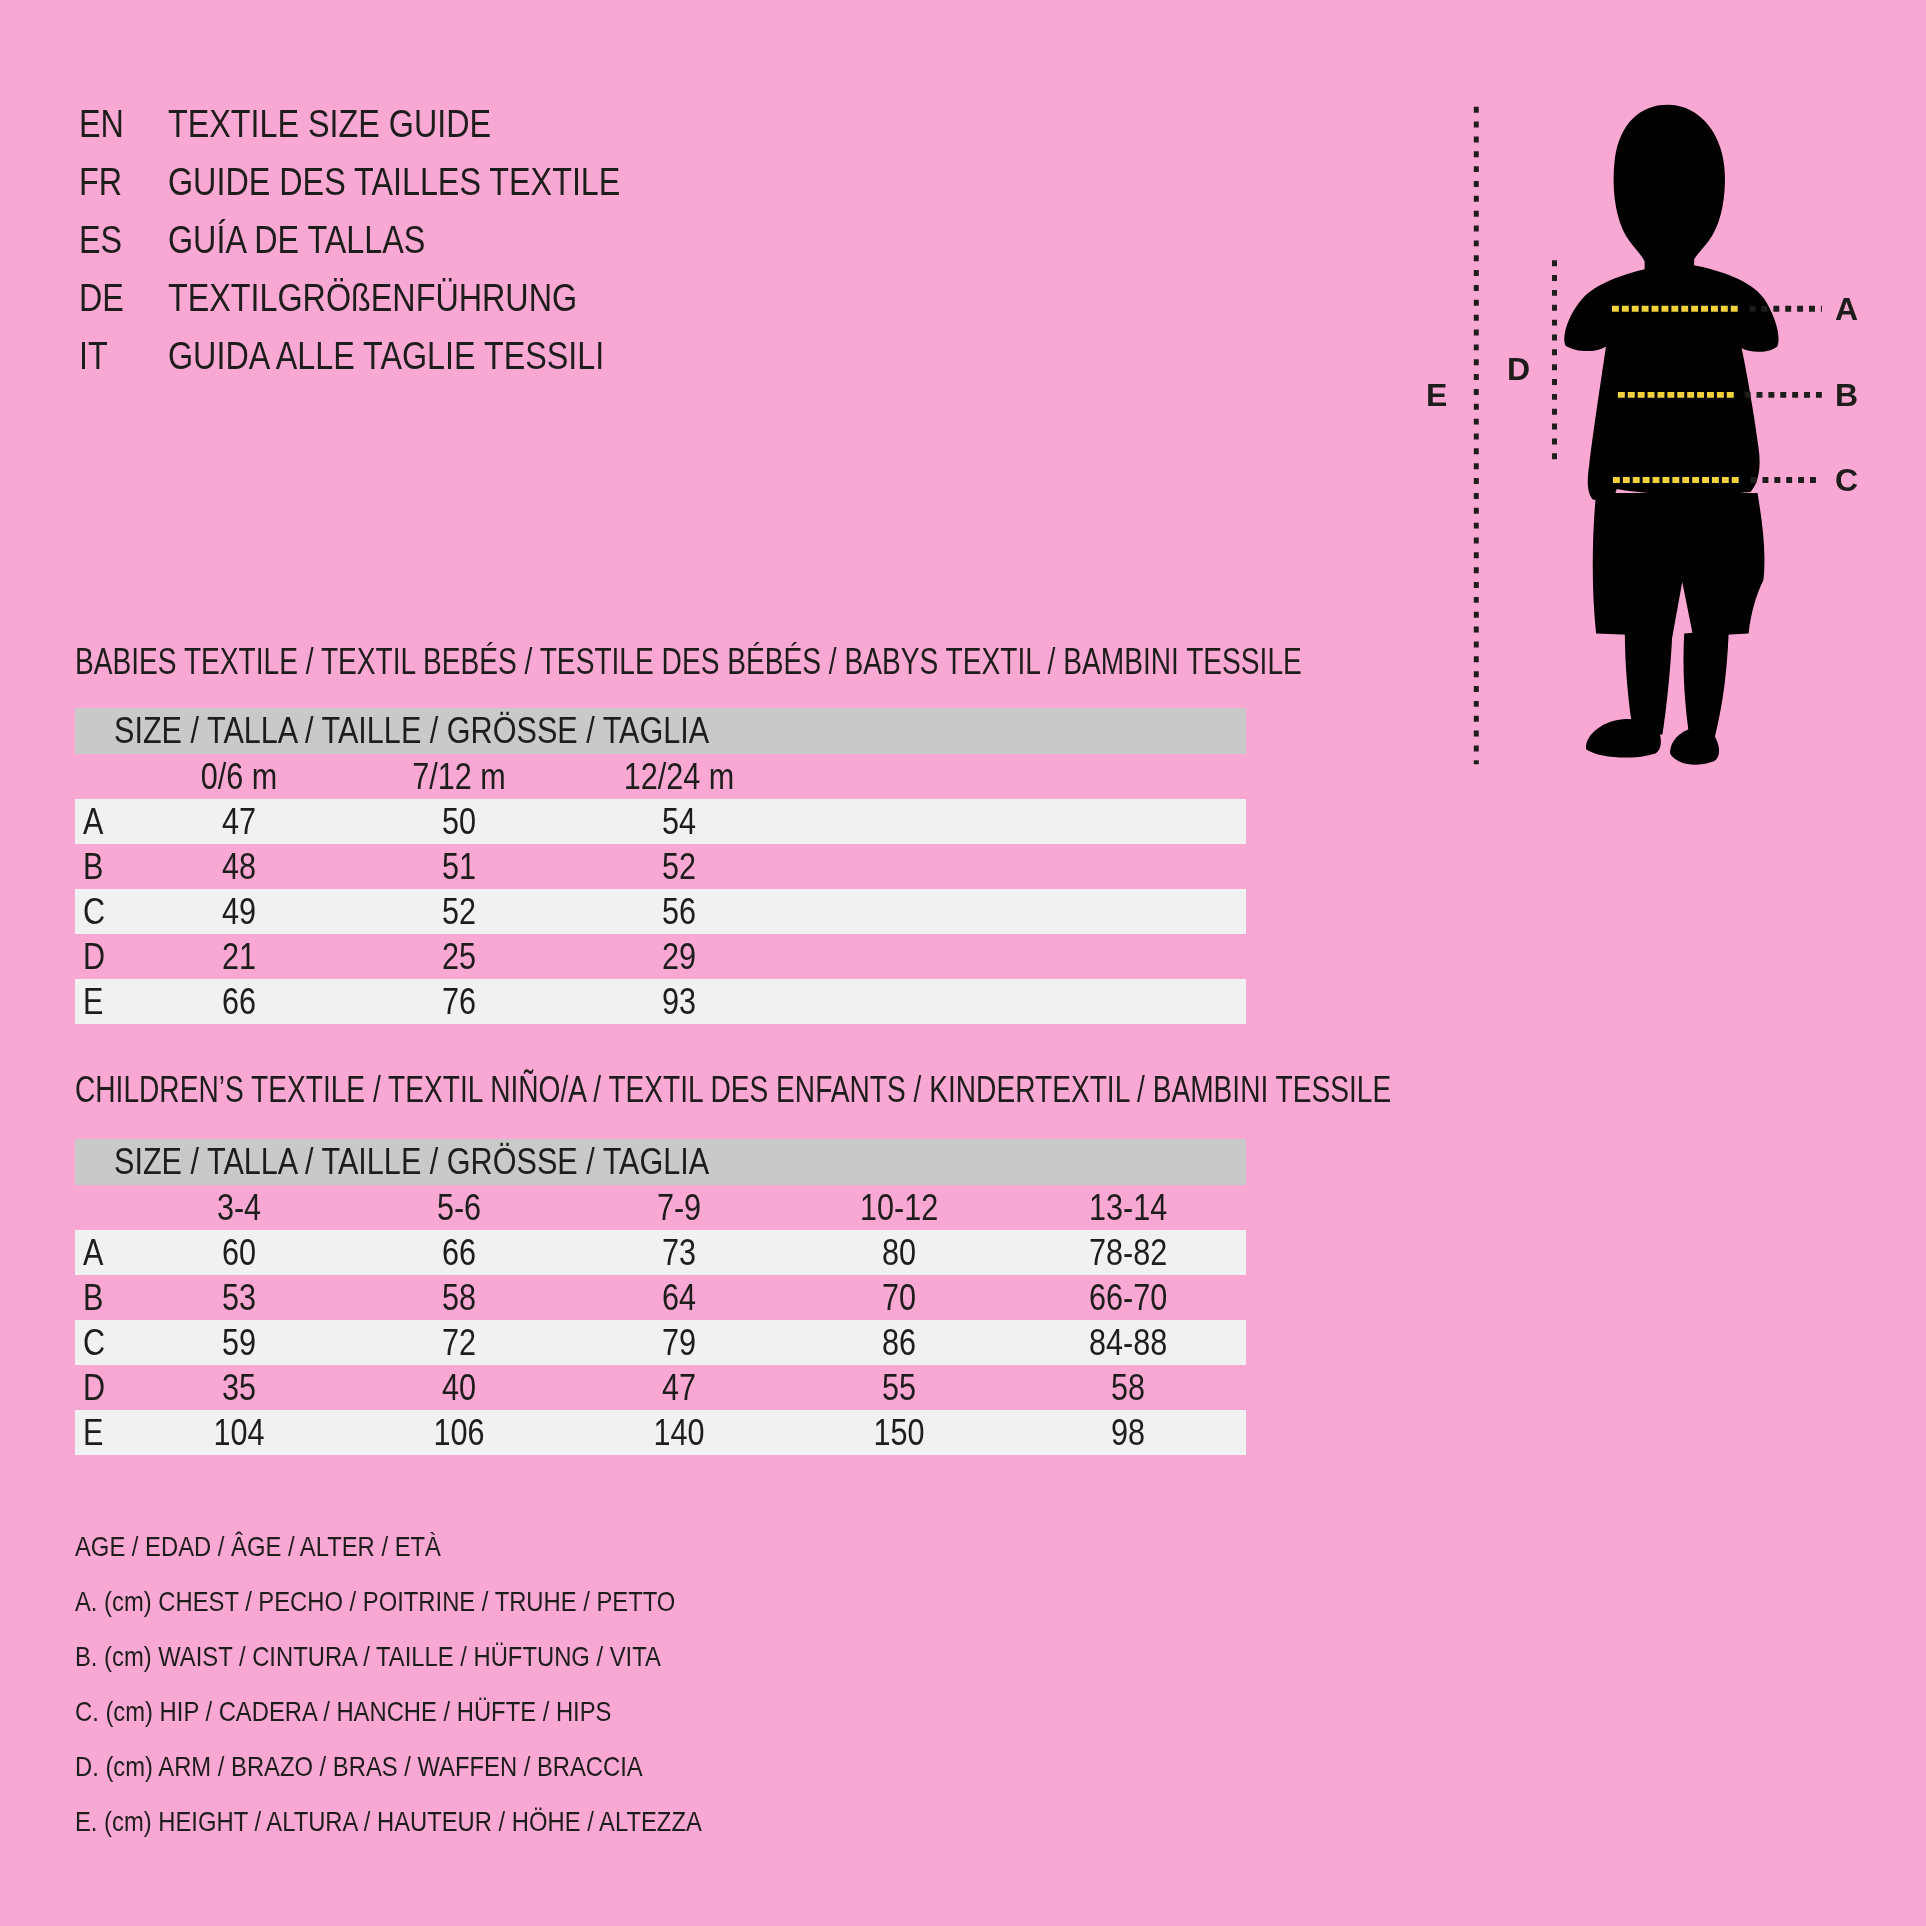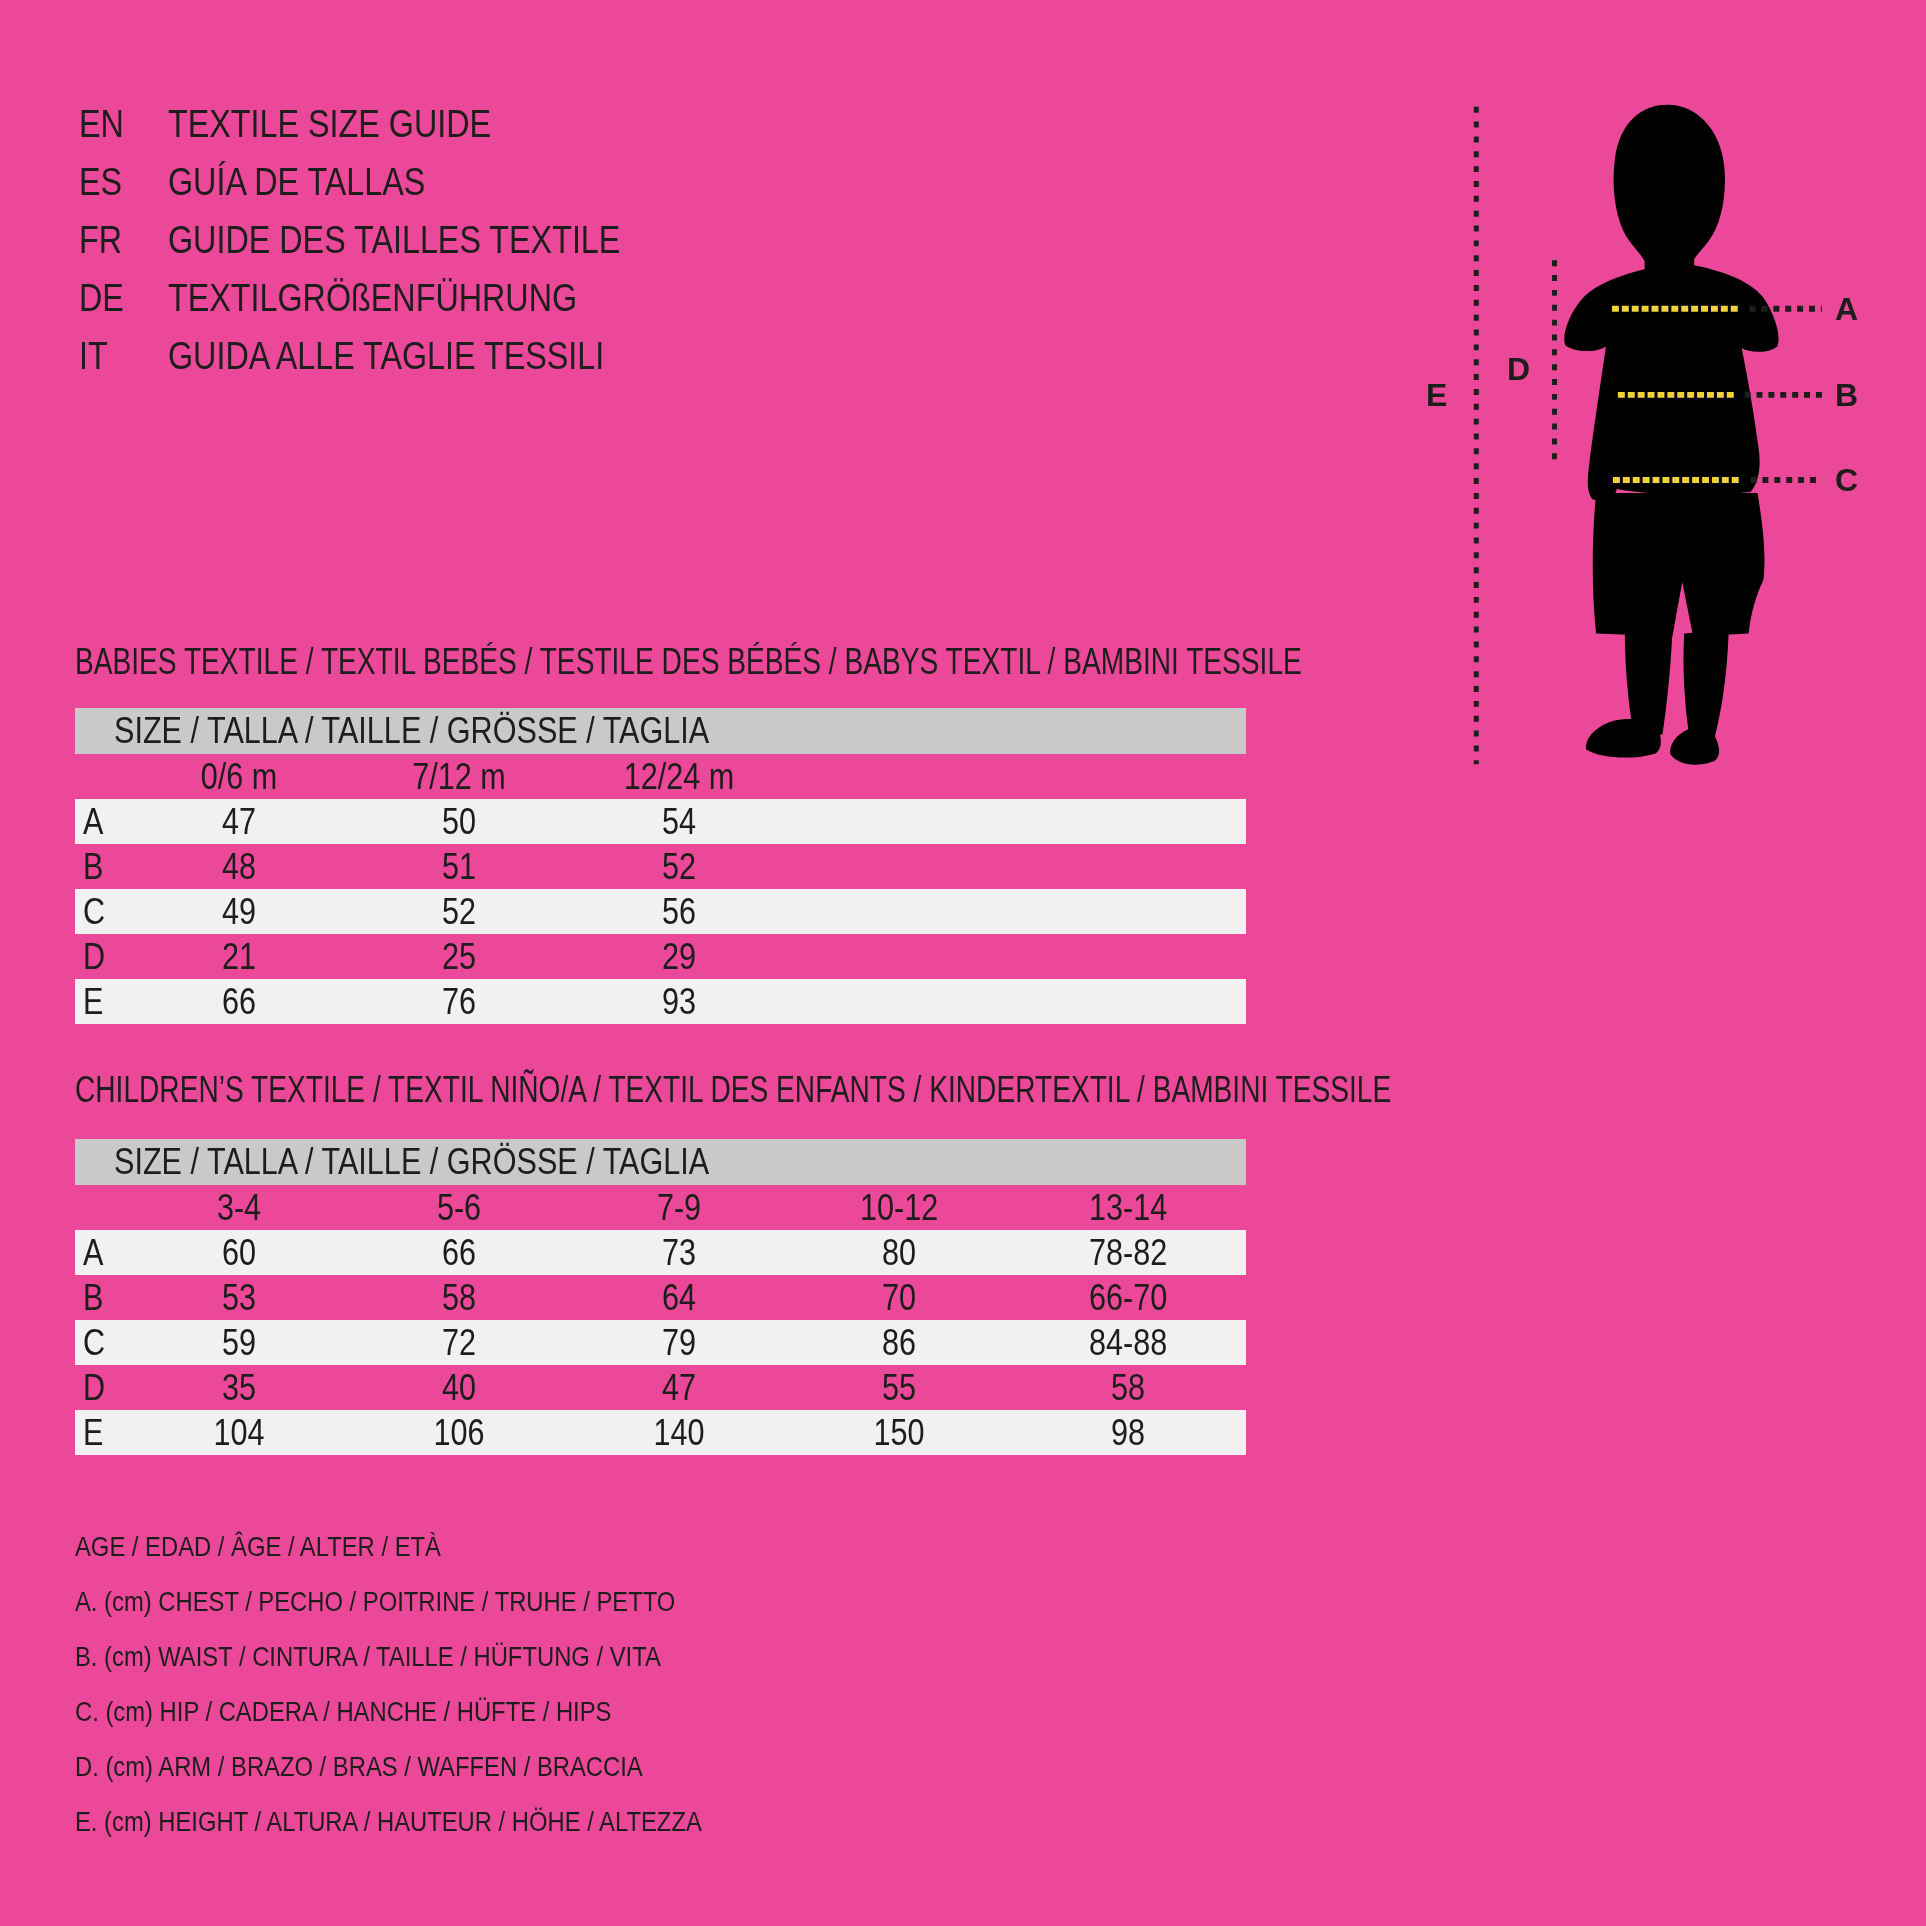--- a/index.html
+++ b/index.html
@@ -1,17 +1,17 @@
 <!DOCTYPE html>
 <html><head>
 <meta charset="utf-8">
 <style>
   html,body{margin:0;padding:0;background:#ffffff;}
   .page{
-    position:relative;width:1927px;height:1927px;background:#ec4899;overflow:hidden;
+    position:relative;width:1927px;height:1927px;background:#f9a8d4;overflow:hidden;
     font-family:"Liberation Sans", sans-serif;color:#1d1d1b;
   }
   
   .cond{display:inline-block;transform:scaleX(.85);transform-origin:0 50%;white-space:nowrap;}
   .condc{display:inline-block;transform:scaleX(.85);transform-origin:50% 50%;white-space:nowrap;}
   .condh{display:inline-block;transform:scaleX(.76);transform-origin:0 50%;white-space:nowrap;}
 
   
   .lang-block{position:absolute;left:79px;top:95px;}
   .lang-row{display:flex;height:58px;align-items:center;font-size:38px;}
@@ -38,26 +38,26 @@
 <body>
 
 <div class="page">
 
   <div class="lang-block">
     <div class="lang-row">
       <span class="lang-code"><span class="cond">EN</span></span>
       <span class="cond">TEXTILE SIZE GUIDE</span>
     </div>
     <div class="lang-row">
+      <span class="lang-code"><span class="cond">FR</span></span>
+      <span class="cond">GUIDE DES TAILLES TEXTILE</span>
+    </div>
+    <div class="lang-row">
       <span class="lang-code"><span class="cond">ES</span></span>
       <span class="cond">GUÍA DE TALLAS</span>
-    </div>
-    <div class="lang-row">
-      <span class="lang-code"><span class="cond">FR</span></span>
-      <span class="cond">GUIDE DES TAILLES TEXTILE</span>
     </div>
     <div class="lang-row">
       <span class="lang-code"><span class="cond">DE</span></span>
       <span class="cond">TEXTILGRÖßENFÜHRUNG</span>
     </div>
     <div class="lang-row">
       <span class="lang-code"><span class="cond">IT</span></span>
       <span class="cond">GUIDA ALLE TAGLIE TESSILI</span>
     </div>
   </div>

